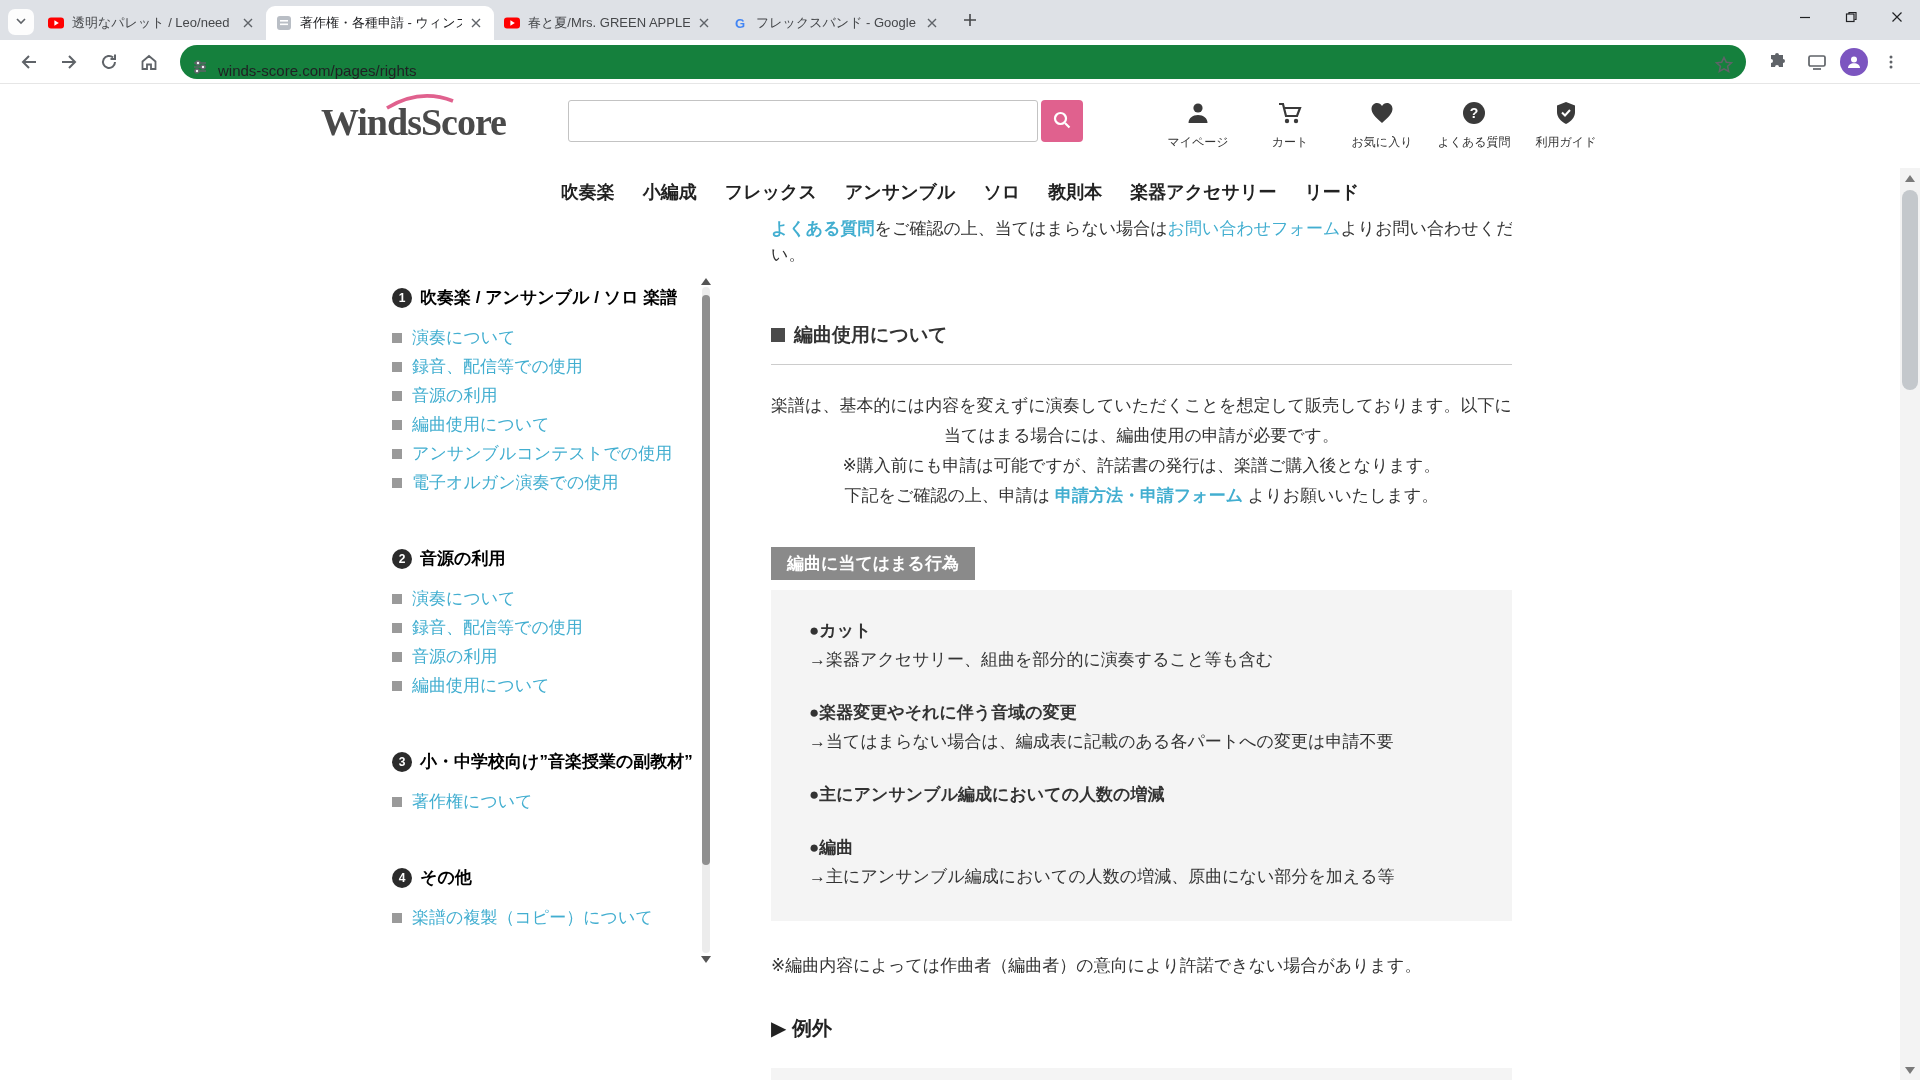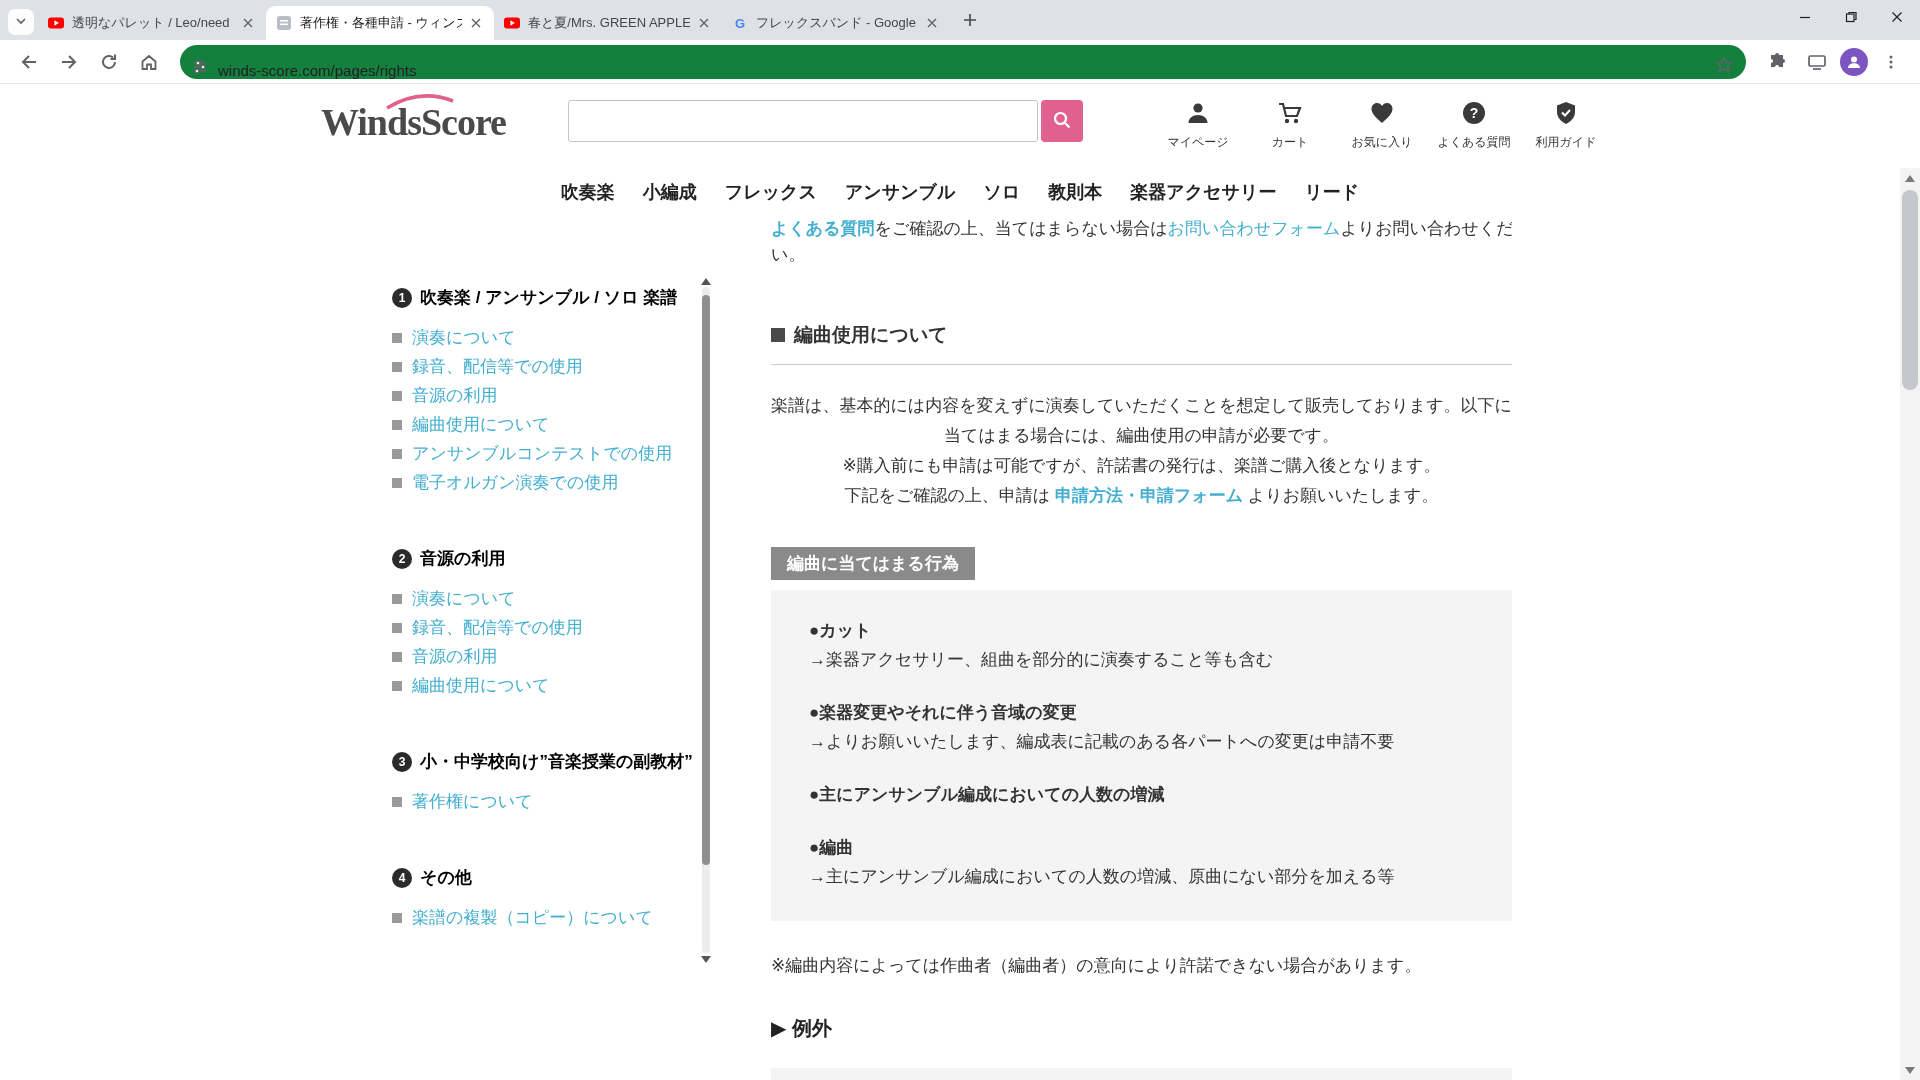--- a/index.html
+++ b/index.html
@@ -470,21 +470,21 @@
 
       <div class="badge">編曲に当てはまる行為</div>
 
       <div class="graybox">
         <div class="gb-item">
           <div class="gb-title">●カット</div>
           <div class="gb-desc">→楽器アクセサリー、組曲を部分的に演奏すること等も含む</div>
         </div>
         <div class="gb-item">
           <div class="gb-title">●楽器変更やそれに伴う音域の変更</div>
-          <div class="gb-desc">→よりお願いいたします、編成表に記載のある各パートへの変更は申請不要</div>
+          <div class="gb-desc">→当てはまらない場合は、編成表に記載のある各パートへの変更は申請不要</div>
         </div>
         <div class="gb-item">
           <div class="gb-title">●主にアンサンブル編成においての人数の増減</div>
         </div>
         <div class="gb-item">
           <div class="gb-title">●編曲</div>
           <div class="gb-desc">→主にアンサンブル編成においての人数の増減、原曲にない部分を加える等</div>
         </div>
       </div>
 

